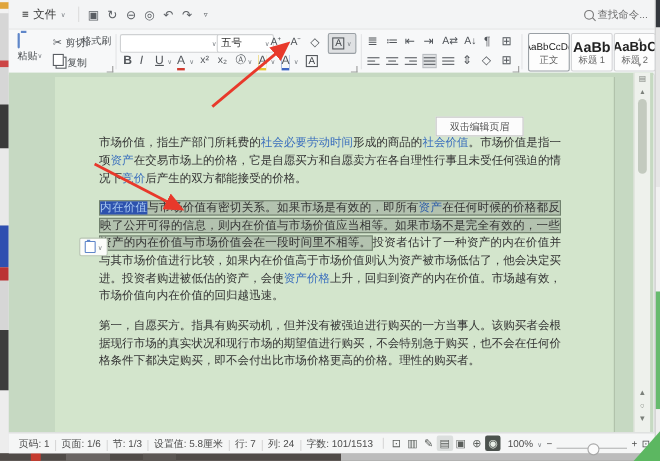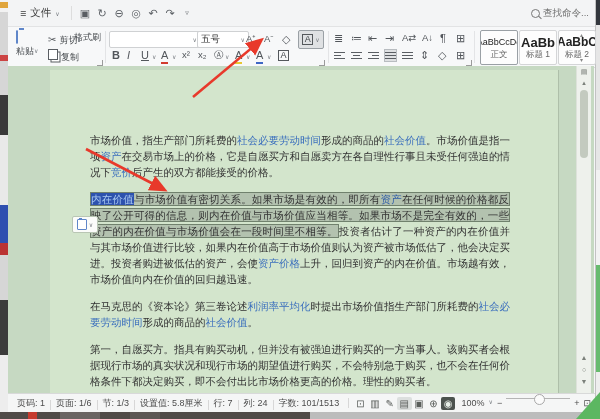--- a/index.html
+++ b/index.html
@@ -56,21 +56,21 @@
   .sb-preview{color:#222;line-height:13px;white-space:nowrap}
   .sb-name{font-size:8.5px;color:#666;line-height:10px;white-space:nowrap}
   .gal-ctl{position:absolute;display:flex;flex-direction:column;justify-content:space-between;
            align-items:center;color:#888;font-size:6px}
   
   #docarea{position:absolute;left:0;top:66px;width:586px;height:327px;background:#c6d9c2;overflow:hidden}
   #page{position:absolute;left:42px;top:4px;width:508px;height:560px;background:#d3e5cc;
         box-shadow:1px 0 0 #aebfa9,0 1px 0 #aebfa9}
   #doc-content{position:absolute;left:40px;top:52px;width:420px;font-size:10.5px;line-height:16px;
                color:#333;text-align:justify}
-  .para{margin:10px 0 11px 0}
+  .para{margin:0 0 11px 0}
   .lnk{color:#3b6fbd}
   .lnkinv{background:#2d52ae;color:#a8c8f0}
   .selwrap{background:#b3c2af;border:1px solid #70816d;box-decoration-break:clone;-webkit-box-decoration-break:clone}
   .selwrap .lnk{color:#2e5da8}
   #hdr-tip{position:absolute;left:388px;top:40px;width:78px;height:16px;background:#fcfcfc;
            border:1px solid #c6c6c6;font-size:9px;color:#555;display:flex;align-items:center;justify-content:center}
   #paste-opts{position:absolute;left:64px;top:150px;width:24px;height:15px;background:#fbfcfa;
               border:1px solid #b9c6b4;border-radius:2px;display:flex;align-items:center;justify-content:center;gap:2px;
               color:#4d79c9;font-size:9px}
   
@@ -79,21 +79,21 @@
   #vthumb{position:absolute;left:3px;top:24px;width:8px;height:68px;background:#c3cabf;border-radius:4px}
   
   #statusbar{position:absolute;left:0;top:393px;width:587px;height:19px;background:#f5f6f6;
              border-top:1px solid #d8d9d9;display:flex;align-items:center;padding:0 4px;box-sizing:border-box;
              font-size:9px;color:#4c4c4c;white-space:nowrap}
   .sfield{padding:0 5px}
   .ssep{width:1px;height:10px;background:#d7d7d7}
   .sic2{width:15px;text-align:center;color:#5a5e5b;font-size:10px;padding:1px 0;border-radius:2px}
   .sic2.pressed{background:#dcdfde}
   .sic2.dark{background:#4c524e;color:#e8efe8}
-  #zoomwrap{display:flex;align-items:flex-start;gap:4px;margin-left:6px}
+  #zoomwrap{display:flex;align-items:flex-end;gap:4px;margin-left:6px}
   #zslider{position:relative;width:64px;height:1px;background:#b5b5b5}
   #zknob{position:absolute;left:28px;top:-4px;width:9px;height:9px;border-radius:50%;background:#fbfbfb;border:1px solid #a8a8a8}
   
   .i-clip{position:relative;width:12px;height:14px;border:1.5px solid #5f86c9;border-radius:2px;margin:0 auto;background:#eef3fb}
   .i-clip::before{content:"";position:absolute;left:2px;top:-3px;width:5px;height:2px;background:#5f86c9}
   .i-copy{position:relative;width:8px;height:9px;border:1px solid #5a5e63;background:#fff;box-shadow:2.5px 2.5px 0 -1px #fff,2.5px 2.5px 0 0 #5a5e63;display:inline-block}
   .i-brush{position:relative;width:10px;height:7px;background:#6b9bd2;border-radius:1px;margin:2px auto 0}
   .i-brush::after{content:"";position:absolute;left:3.5px;top:7px;width:2.5px;height:5px;background:#8a8e93}
   .i-clip-s{width:8px;height:9px;border:1px solid #5f86c9;border-radius:1px;background:#fff;position:relative}
   .i-clip-s::before{content:"";position:absolute;left:1.5px;top:-2px;width:3px;height:1.5px;background:#5f86c9}
@@ -264,23 +264,25 @@
       <span>▴</span>
       <span>▾</span>
     </div>
   </div>
 
   <div id="docarea">
     <div id="page">
       <div id="doc-content">
           <div class="para"><span>市场价值，指生产部门所耗费的</span><span class="lnk">社会必要劳动时间</span><span>形成的商品的</span><span class="lnk">社会价值</span><span>。市场价值是指一项</span><span class="lnk">资产</span><span>在交易市场上的价格，它是自愿买方和自愿卖方在各自理性行事且未受任何强迫的情况下</span><span class="lnk">竞价</span><span>后产生的双方都能接受的价格。</span></div>
           <div class="para"><span class="selwrap"><span class="lnkinv">内在价值</span><span>与市场价值有密切关系。如果市场是有效的，即所有</span><span class="lnk">资产</span><span>在任何时候的价格都反映了公开可得的信息，则内在价值与市场价值应当相等。如果市场不是完全有效的，一些资产的内在价值与市场价值会在一段时间里不相等。</span></span><span>投资者估计了一种资产的内在价值并与其市场价值进行比较，如果内在价值高于市场价值则认为资产被市场低估了，他会决定买进。投资者购进被低估的资产，会使</span><span class="lnk">资产价格</span><span>上升，回归到资产的内在价值。市场越有效，市场价值向内在价值的回归越迅速。</span></div>
-          <div class="para"><span>在马克思的《资本论》第三卷论述</span><span class="lnk">利润率平均化</span><span>时提出市场价值指生产部门所耗费的</span><span class="lnk">社会必要劳动时间</span><span>形成的商品的</span><span class="lnk">社会价值</span><span>。</span></div>
           <div class="para"><span>第一，自愿买方。指具有购买动机，但并没有被强迫进行购买的一方当事人。该购买者会根据现行市场的真实状况和现行市场的期望值进行购买，不会特别急于购买，也不会在任何价格条件下都决定购买，即不会付出比市场价格更高的价格。理性的购买者。</span></div>
         </div>
+    </div>
+    <div id="hdr-tip">
+      <span>双击编辑页眉</span>
     </div>
     <div id="paste-opts">
       <span class="i-clip-s"></span>
       <span class="caret">∨</span>
     </div>
     <div id="vscroll">
       <span class="sic" style="top:2px">▤</span>
       <span class="sic" style="top:13px">▴</span>
       <div id="vthumb"></div>
       <span class="sic" style="top:288px">▲</span>

